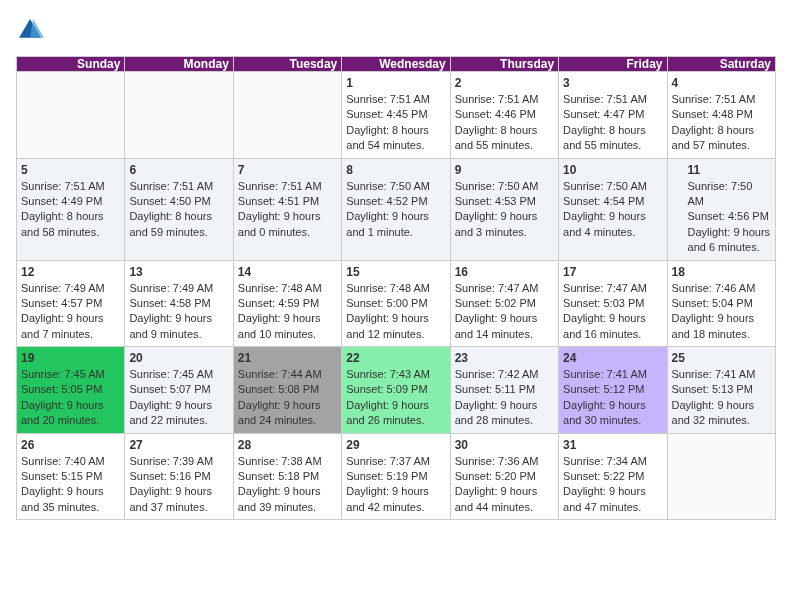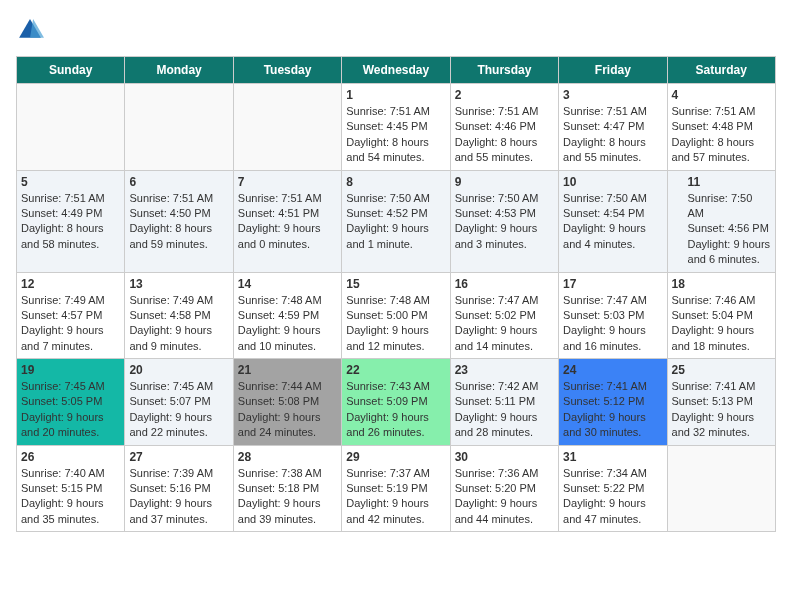--- a/index.html
+++ b/index.html
@@ -43,26 +43,26 @@
     .location-title {
       font-size: 14px;
       color: #444;
     }
     table {
       width: 100%;
       border-collapse: collapse;
       table-layout: fixed;
     }
     th {
-      background-color: #0f766e;
+      background-color: #701a75;
       color: #fff;
       font-size: 12px;
       font-weight: bold;
-      padding: 6px 4px;
-      text-align: center;
+      padding: 0 4px;
+      text-align: right;
       border: 1px solid #ccc;
     }
     td {
       border: 1px solid #ccc;
       vertical-align: top;
       padding: 4px;
       font-size: 10px;
       color: #333;
       height: 80px;
       background: #fff;
@@ -136,26 +136,26 @@
       <tr>
         <td><span class="day-number">12</span><span class="cell-text">Sunrise: 7:49 AM<br>Sunset: 4:57 PM<br>Daylight: 9 hours and 7 minutes.</span></td>
         <td><span class="day-number">13</span><span class="cell-text">Sunrise: 7:49 AM<br>Sunset: 4:58 PM<br>Daylight: 9 hours and 9 minutes.</span></td>
         <td><span class="day-number">14</span><span class="cell-text">Sunrise: 7:48 AM<br>Sunset: 4:59 PM<br>Daylight: 9 hours and 10 minutes.</span></td>
         <td><span class="day-number">15</span><span class="cell-text">Sunrise: 7:48 AM<br>Sunset: 5:00 PM<br>Daylight: 9 hours and 12 minutes.</span></td>
         <td><span class="day-number">16</span><span class="cell-text">Sunrise: 7:47 AM<br>Sunset: 5:02 PM<br>Daylight: 9 hours and 14 minutes.</span></td>
         <td><span class="day-number">17</span><span class="cell-text">Sunrise: 7:47 AM<br>Sunset: 5:03 PM<br>Daylight: 9 hours and 16 minutes.</span></td>
         <td><span class="day-number">18</span><span class="cell-text">Sunrise: 7:46 AM<br>Sunset: 5:04 PM<br>Daylight: 9 hours and 18 minutes.</span></td>
       </tr>
       <tr>
-        <td style="background: #14b8a6;"><span class="day-number">19</span><span class="cell-text">Sunrise: 7:45 AM<br>Sunset: 5:05 PM<br>Daylight: 9 hours and 20 minutes.</span></td>
+        <td style="background: #22c55e;"><span class="day-number">19</span><span class="cell-text">Sunrise: 7:45 AM<br>Sunset: 5:05 PM<br>Daylight: 9 hours and 20 minutes.</span></td>
         <td style="background: rgb(240, 244, 248);"><span class="day-number">20</span><span class="cell-text">Sunrise: 7:45 AM<br>Sunset: 5:07 PM<br>Daylight: 9 hours and 22 minutes.</span></td>
         <td style="background: #a3a3a3;"><span class="day-number">21</span><span class="cell-text">Sunrise: 7:44 AM<br>Sunset: 5:08 PM<br>Daylight: 9 hours and 24 minutes.</span></td>
         <td style="background: #86efac;"><span class="day-number">22</span><span class="cell-text">Sunrise: 7:43 AM<br>Sunset: 5:09 PM<br>Daylight: 9 hours and 26 minutes.</span></td>
         <td style="background: rgb(240, 244, 248); margin-left: 8px;"><span class="day-number">23</span><span class="cell-text">Sunrise: 7:42 AM<br>Sunset: 5:11 PM<br>Daylight: 9 hours and 28 minutes.</span></td>
-        <td style="background: #3b82f6; margin-left: 40px;"><span class="day-number">24</span><span class="cell-text">Sunrise: 7:41 AM<br>Sunset: 5:12 PM<br>Daylight: 9 hours and 30 minutes.</span></td>
+        <td style="background: #c4b5fd; margin-left: 40px;"><span class="day-number">24</span><span class="cell-text">Sunrise: 7:41 AM<br>Sunset: 5:12 PM<br>Daylight: 9 hours and 30 minutes.</span></td>
         <td style="background: rgb(240, 244, 248);"><span class="day-number">25</span><span class="cell-text">Sunrise: 7:41 AM<br>Sunset: 5:13 PM<br>Daylight: 9 hours and 32 minutes.</span></td>
       </tr>
       <tr>
         <td><span class="day-number">26</span><span class="cell-text">Sunrise: 7:40 AM<br>Sunset: 5:15 PM<br>Daylight: 9 hours and 35 minutes.</span></td>
         <td><span class="day-number">27</span><span class="cell-text">Sunrise: 7:39 AM<br>Sunset: 5:16 PM<br>Daylight: 9 hours and 37 minutes.</span></td>
         <td><span class="day-number">28</span><span class="cell-text">Sunrise: 7:38 AM<br>Sunset: 5:18 PM<br>Daylight: 9 hours and 39 minutes.</span></td>
         <td><span class="day-number">29</span><span class="cell-text">Sunrise: 7:37 AM<br>Sunset: 5:19 PM<br>Daylight: 9 hours and 42 minutes.</span></td>
         <td><span class="day-number">30</span><span class="cell-text">Sunrise: 7:36 AM<br>Sunset: 5:20 PM<br>Daylight: 9 hours and 44 minutes.</span></td>
         <td><span class="day-number">31</span><span class="cell-text">Sunrise: 7:34 AM<br>Sunset: 5:22 PM<br>Daylight: 9 hours and 47 minutes.</span></td>
         <td class="empty"></td>

